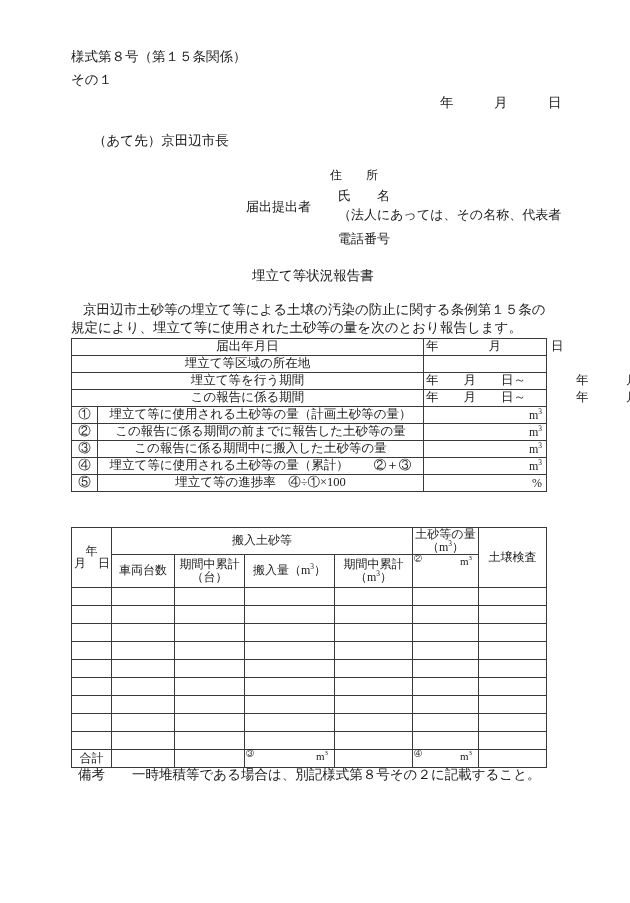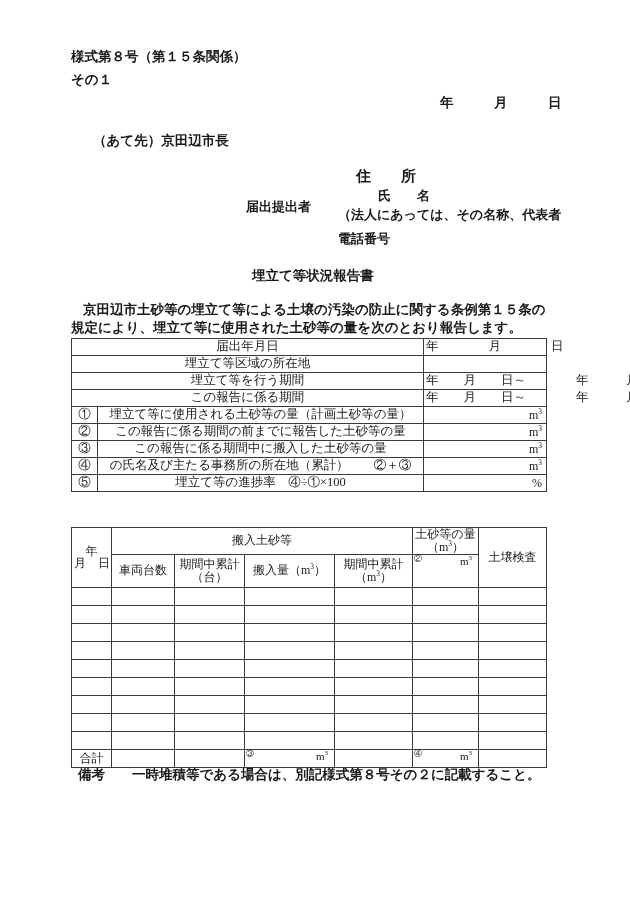--- a/index.html
+++ b/index.html
@@ -21,21 +21,20 @@
     left: 0; top: 0;
     width: 630px;
     height: 903px;
   }
 
   
   .tline {
     position: absolute;
     white-space: pre;
     line-height: 1.0;
-    font-weight: bold;
   }
 
   
   table.doc {
     position: absolute;
     border-collapse: collapse;
     table-layout: fixed;
     font-size: 12.5px;
   }
   table.doc td {
@@ -102,23 +101,23 @@
 <div class="page">
 
   <div class="tline" style="left:71px; top:50px; font-size:13.5px;">様式第８号（第１５条関係）</div>
 
   <div class="tline" style="left:71px; top:73px; font-size:13.5px;">その１</div>
 
   <div class="tline" style="left:440px; top:96px; font-size:13.5px;">年　　　月　　　日</div>
 
   <div class="tline" style="left:93px; top:134px; font-size:13.5px;">（あて先）京田辺市長</div>
 
-  <div class="tline" style="left:356px; top:169px; font-size:15px;">住　　所</div>
-
-  <div class="tline" style="left:338px; top:189px; font-size:13px;margin-left:40px;">氏　　名</div>
+  <div class="tline" style="left:330px; top:169px; font-size:12px;">住　　所</div>
+
+  <div class="tline" style="left:338px; top:189px; font-size:13px;">氏　　名</div>
 
   <div class="tline" style="left:246px; top:200px; font-size:13px;">届出提出者</div>
 
   <div class="tline" style="left:338px; top:208px; font-size:13px;">（法人にあっては、その名称、代表者</div>
 
 
   <div class="tline" style="left:338px; top:232px; font-size:13px;">電話番号</div>
 
   <div class="tline" style="left:252px; top:269px; font-size:13.5px;">埋立て等状況報告書</div>
 
@@ -173,21 +172,21 @@
       <tr>
         <td class="t1-num">③</td>
         <td class="t1-label">この報告に係る期間中に搬入した土砂等の量</td>
         <td class="unitcell">
           <span class="unit-r">m<sup class="e">3</sup></span>
         </td>
       </tr>
 
       <tr>
         <td class="t1-num">④</td>
-        <td class="t1-label">の氏名及び主たる事務所の所在地（累計）　　②＋③</td>
+        <td class="t1-label">埋立て等に使用される土砂等の量（累計）　　②＋③</td>
         <td class="unitcell">
           <span class="unit-r">m<sup class="e">3</sup></span>
         </td>
       </tr>
 
       <tr>
         <td class="t1-num">⑤</td>
         <td class="t1-label">埋立て等の進捗率　④÷①×100</td>
         <td class="unitcell">
           <span class="unit-r">%</span>

